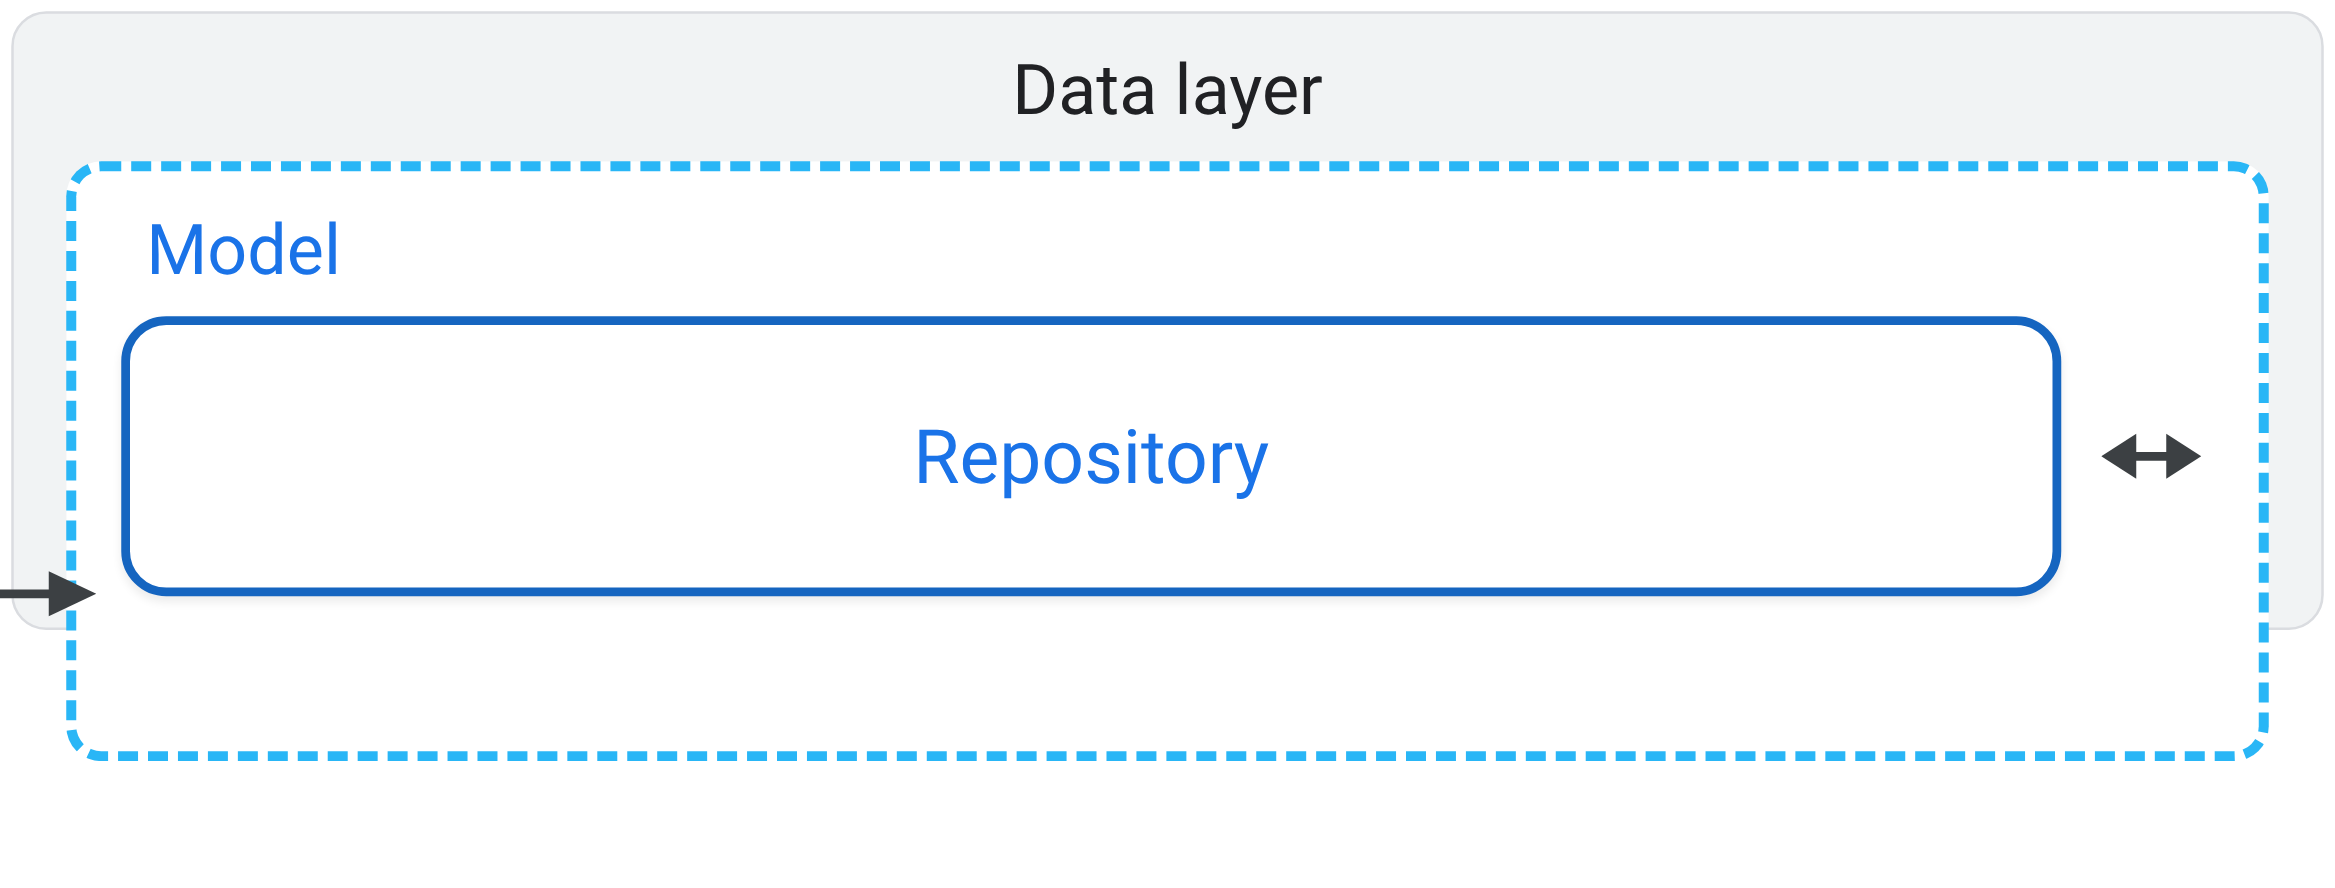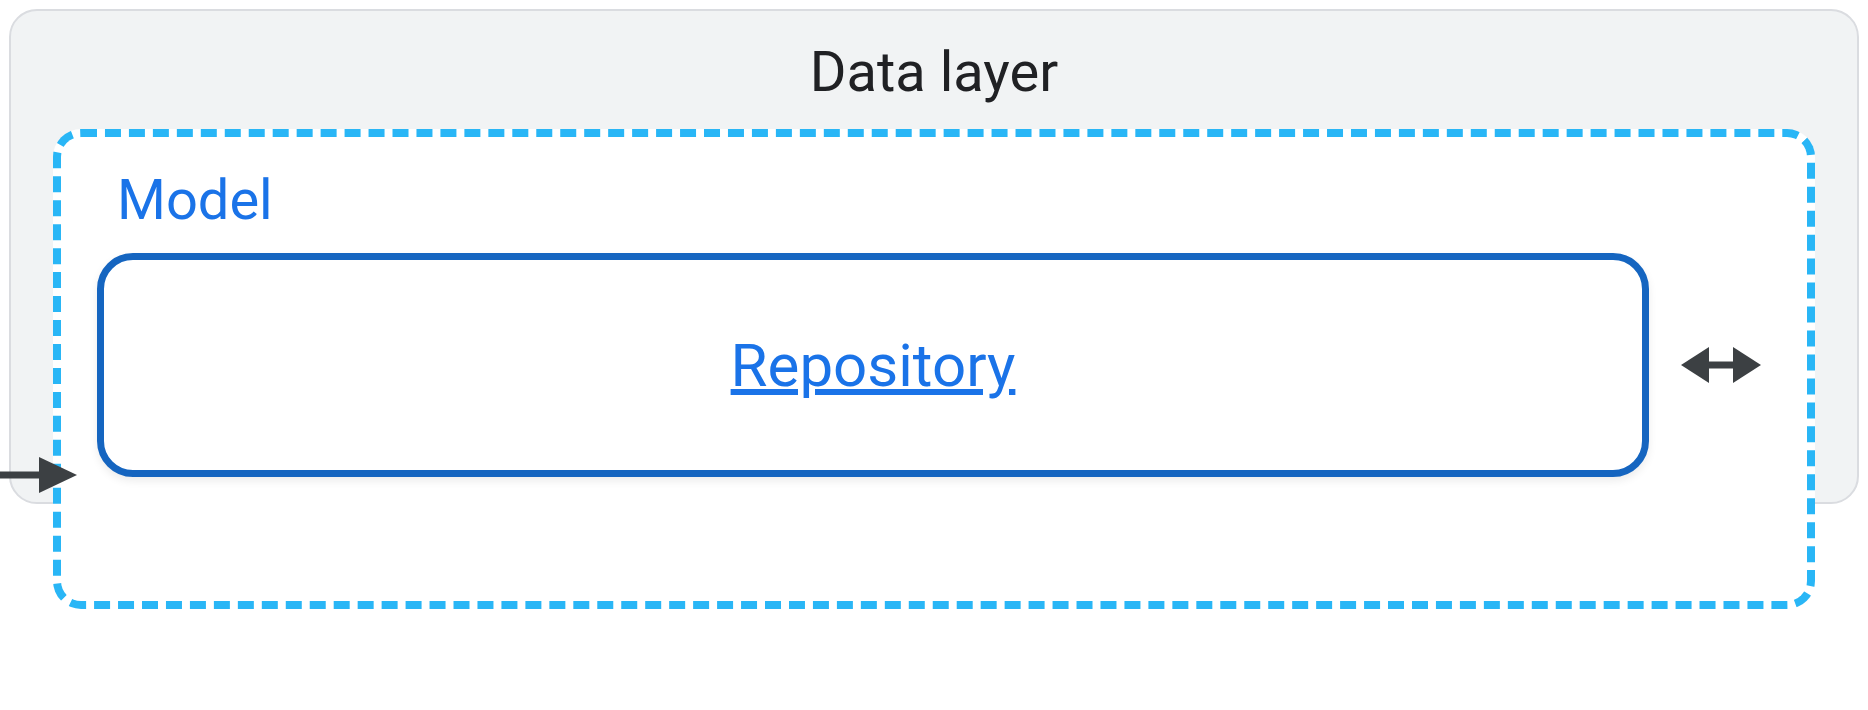--- a/index.html
+++ b/index.html
@@ -58,21 +58,20 @@
       border-radius: 36px;
       flex: 1;
       height: 224px;
       display: flex;
       align-items: center;
       justify-content: center;
       font-size: 60px;
       font-weight: 400;
       color: #1a73e8;
       box-shadow: 0 4px 8px rgba(0,0,0,0.08);
-      text-decoration: underline;
     }
     .arrow-in {
       position: absolute;
       left: -44px;
       top: 440px;
       z-index: 10;
     }
     .arrow-between {
       flex-shrink: 0;
       display: flex;

